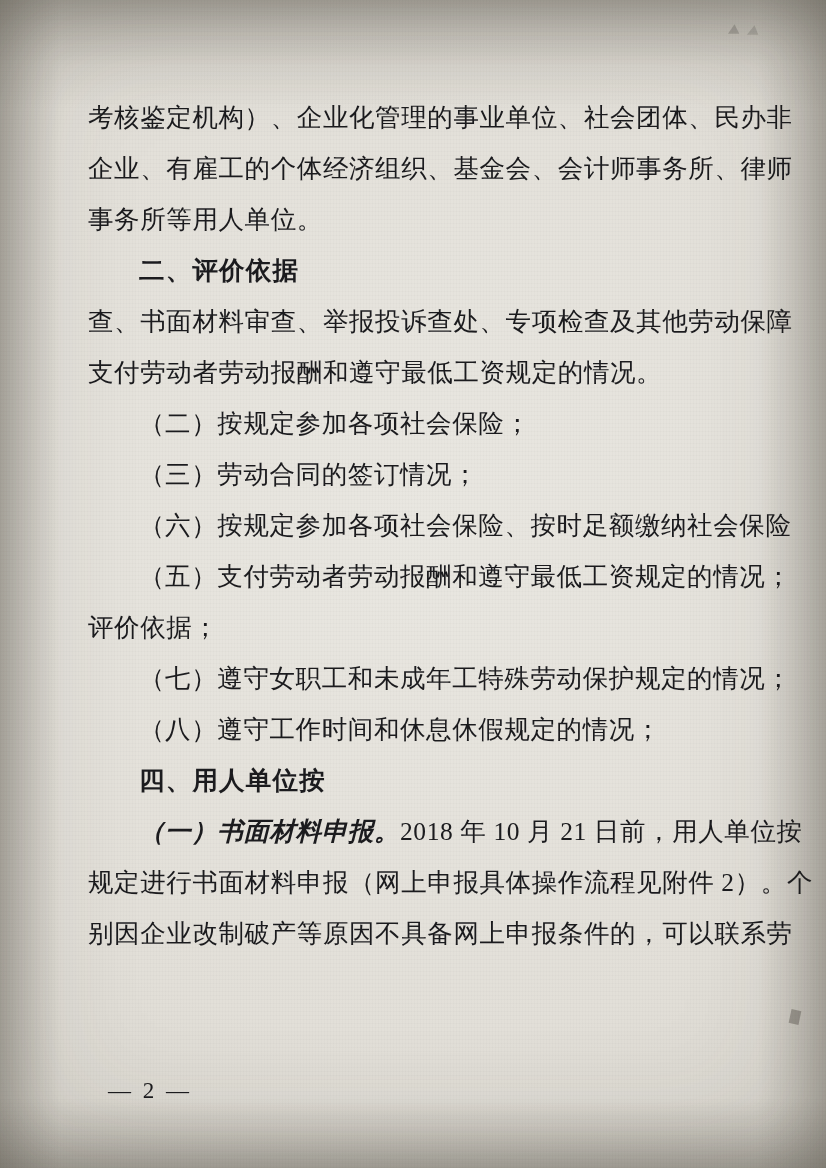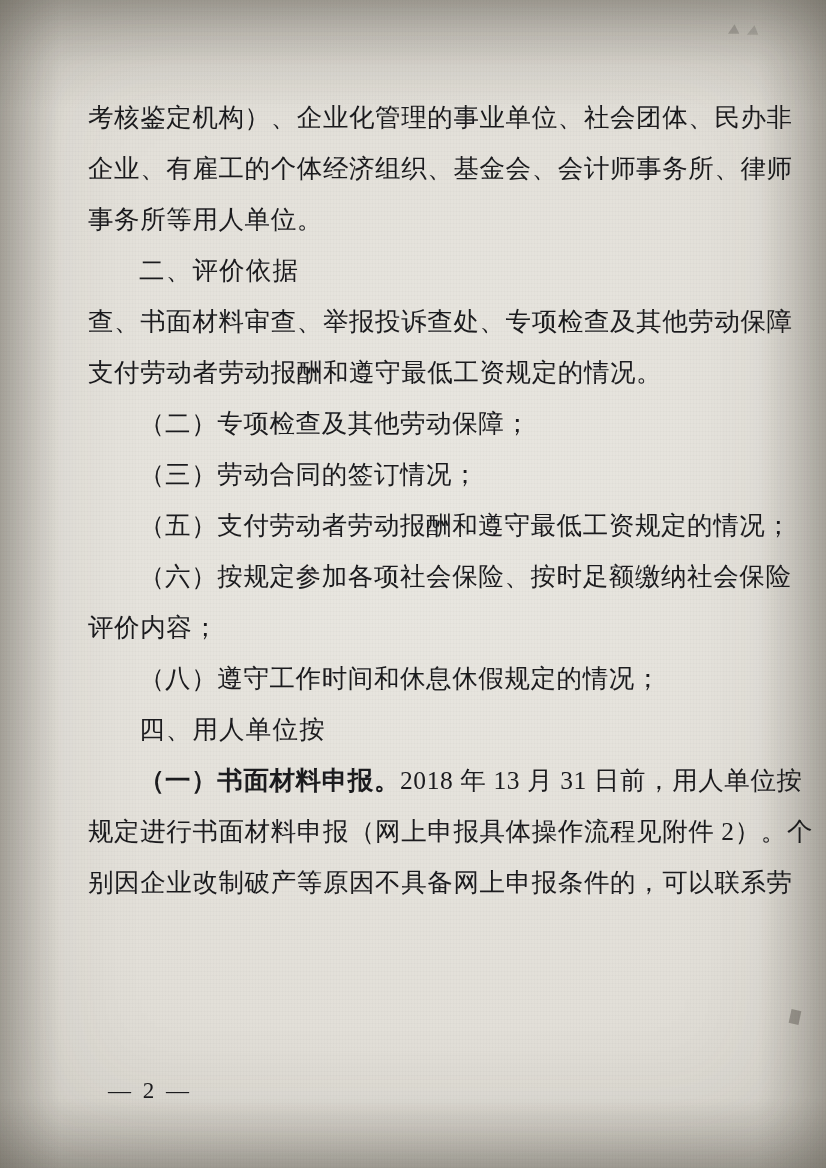--- a/index.html
+++ b/index.html
@@ -75,26 +75,26 @@
 
   .line {
     font-size: 25.5px;
     line-height: 51px;
     letter-spacing: .6px;
     white-space: pre;
     color: #1b1b1e;
   }
   .indent { text-indent: 51px; }
   .heading {
-    font-weight: normal;
+    font-weight: bold;
     text-indent: 51px;
     letter-spacing: 1.2px;
   }
   .item { text-indent: 51px; }
-  .bold-inline { font-weight: bold; }
+  .bold-inline { font-weight: bold; font-style: italic; }
 
   .pagenum {
     position: absolute;
     left: 108px;
     top: 1078px;
     font-size: 23px;
     letter-spacing: 3px;
     color: #1b1b1e;
   }
 
@@ -137,29 +137,30 @@
 
   <div class="content">
     <div class="line">考核鉴定机构）、企业化管理的事业单位、社会团体、民办非</div>
     <div class="line">企业、有雇工的个体经济组织、基金会、会计师事务所、律师</div>
     <div class="line">事务所等用人单位。</div>
 
     <div class="line heading">二、评价依据</div>
     <div class="line">查、书面材料审查、举报投诉查处、专项检查及其他劳动保障</div>
     <div class="line">支付劳动者劳动报酬和遵守最低工资规定的情况。</div>
 
-    <div class="line item">（二）专项检查及其他劳动保障；</div>
+    <div class="line item">（二）按规定参加各项社会保险；</div>
     <div class="line item">（三）劳动合同的签订情况；</div>
+    <div class="line item">（六）按规定参加各项社会保险、按时足额缴纳社会保险</div>
     <div class="line item">（五）支付劳动者劳动报酬和遵守最低工资规定的情况；</div>
-    <div class="line item">（六）按规定参加各项社会保险、按时足额缴纳社会保险</div>
-    <div class="line">评价内容；</div>
+    <div class="line">评价依据；</div>
+    <div class="line item">（七）遵守女职工和未成年工特殊劳动保护规定的情况；</div>
     <div class="line item">（八）遵守工作时间和休息休假规定的情况；</div>
 
     <div class="line heading">四、用人单位按</div>
-    <div class="line item"><span class="bold-inline">（一）书面材料申报。</span><span>2018 年 13 月 31 日前，用人单位按</span></div>
+    <div class="line item"><span class="bold-inline">（一）书面材料申报。</span><span>2018 年 10 月 21 日前，用人单位按</span></div>
     <div class="line">规定进行书面材料申报（网上申报具体操作流程见附件 2）。个</div>
     <div class="line">别因企业改制破产等原因不具备网上申报条件的，可以联系劳</div>
 
   </div>
 
   <div class="pagenum">— 2 —</div>
   <div class="edge-shadow"></div>
 </div>
 
 </body></html>

